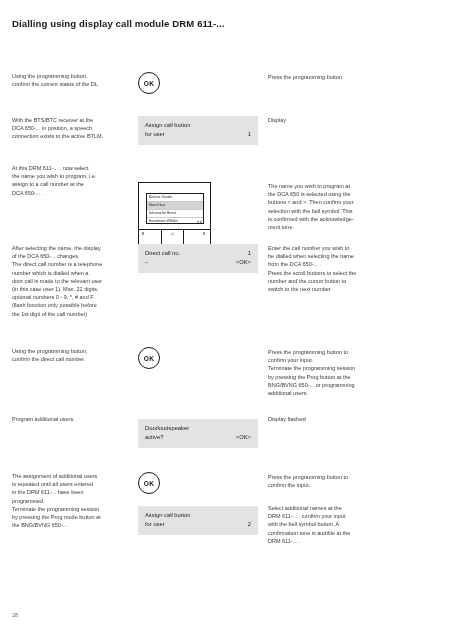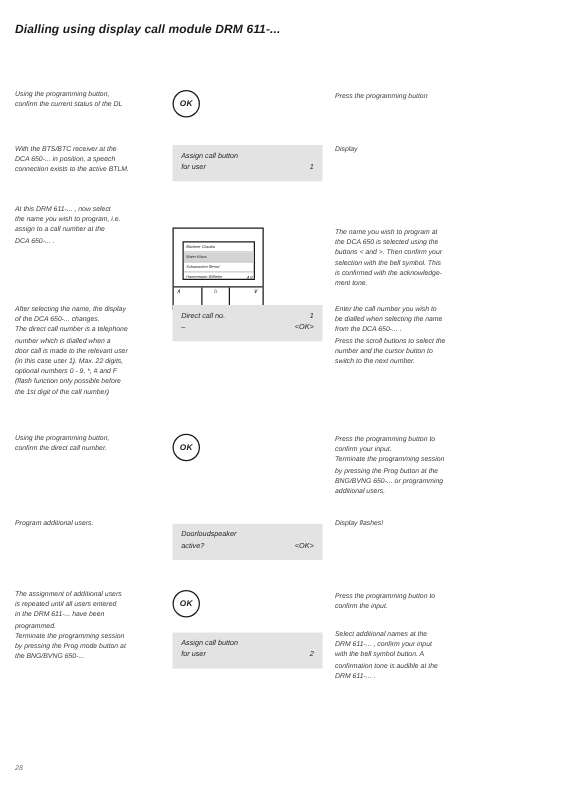--- a/index.html
+++ b/index.html
@@ -15,21 +15,20 @@
     color: #231f20;
     overflow: hidden;
   }
 
   .page {
     position: absolute;
     left: 0; top: 0;
     width: 451px;
     height: 640px;
     background: #ffffff;
-    font-style: italic;
   }
 
   
   .page-title {
     position: absolute;
     left: 12px;
     top: 18px;
     width: 420px;
     font-size: 9.6px;
     font-weight: bold;

